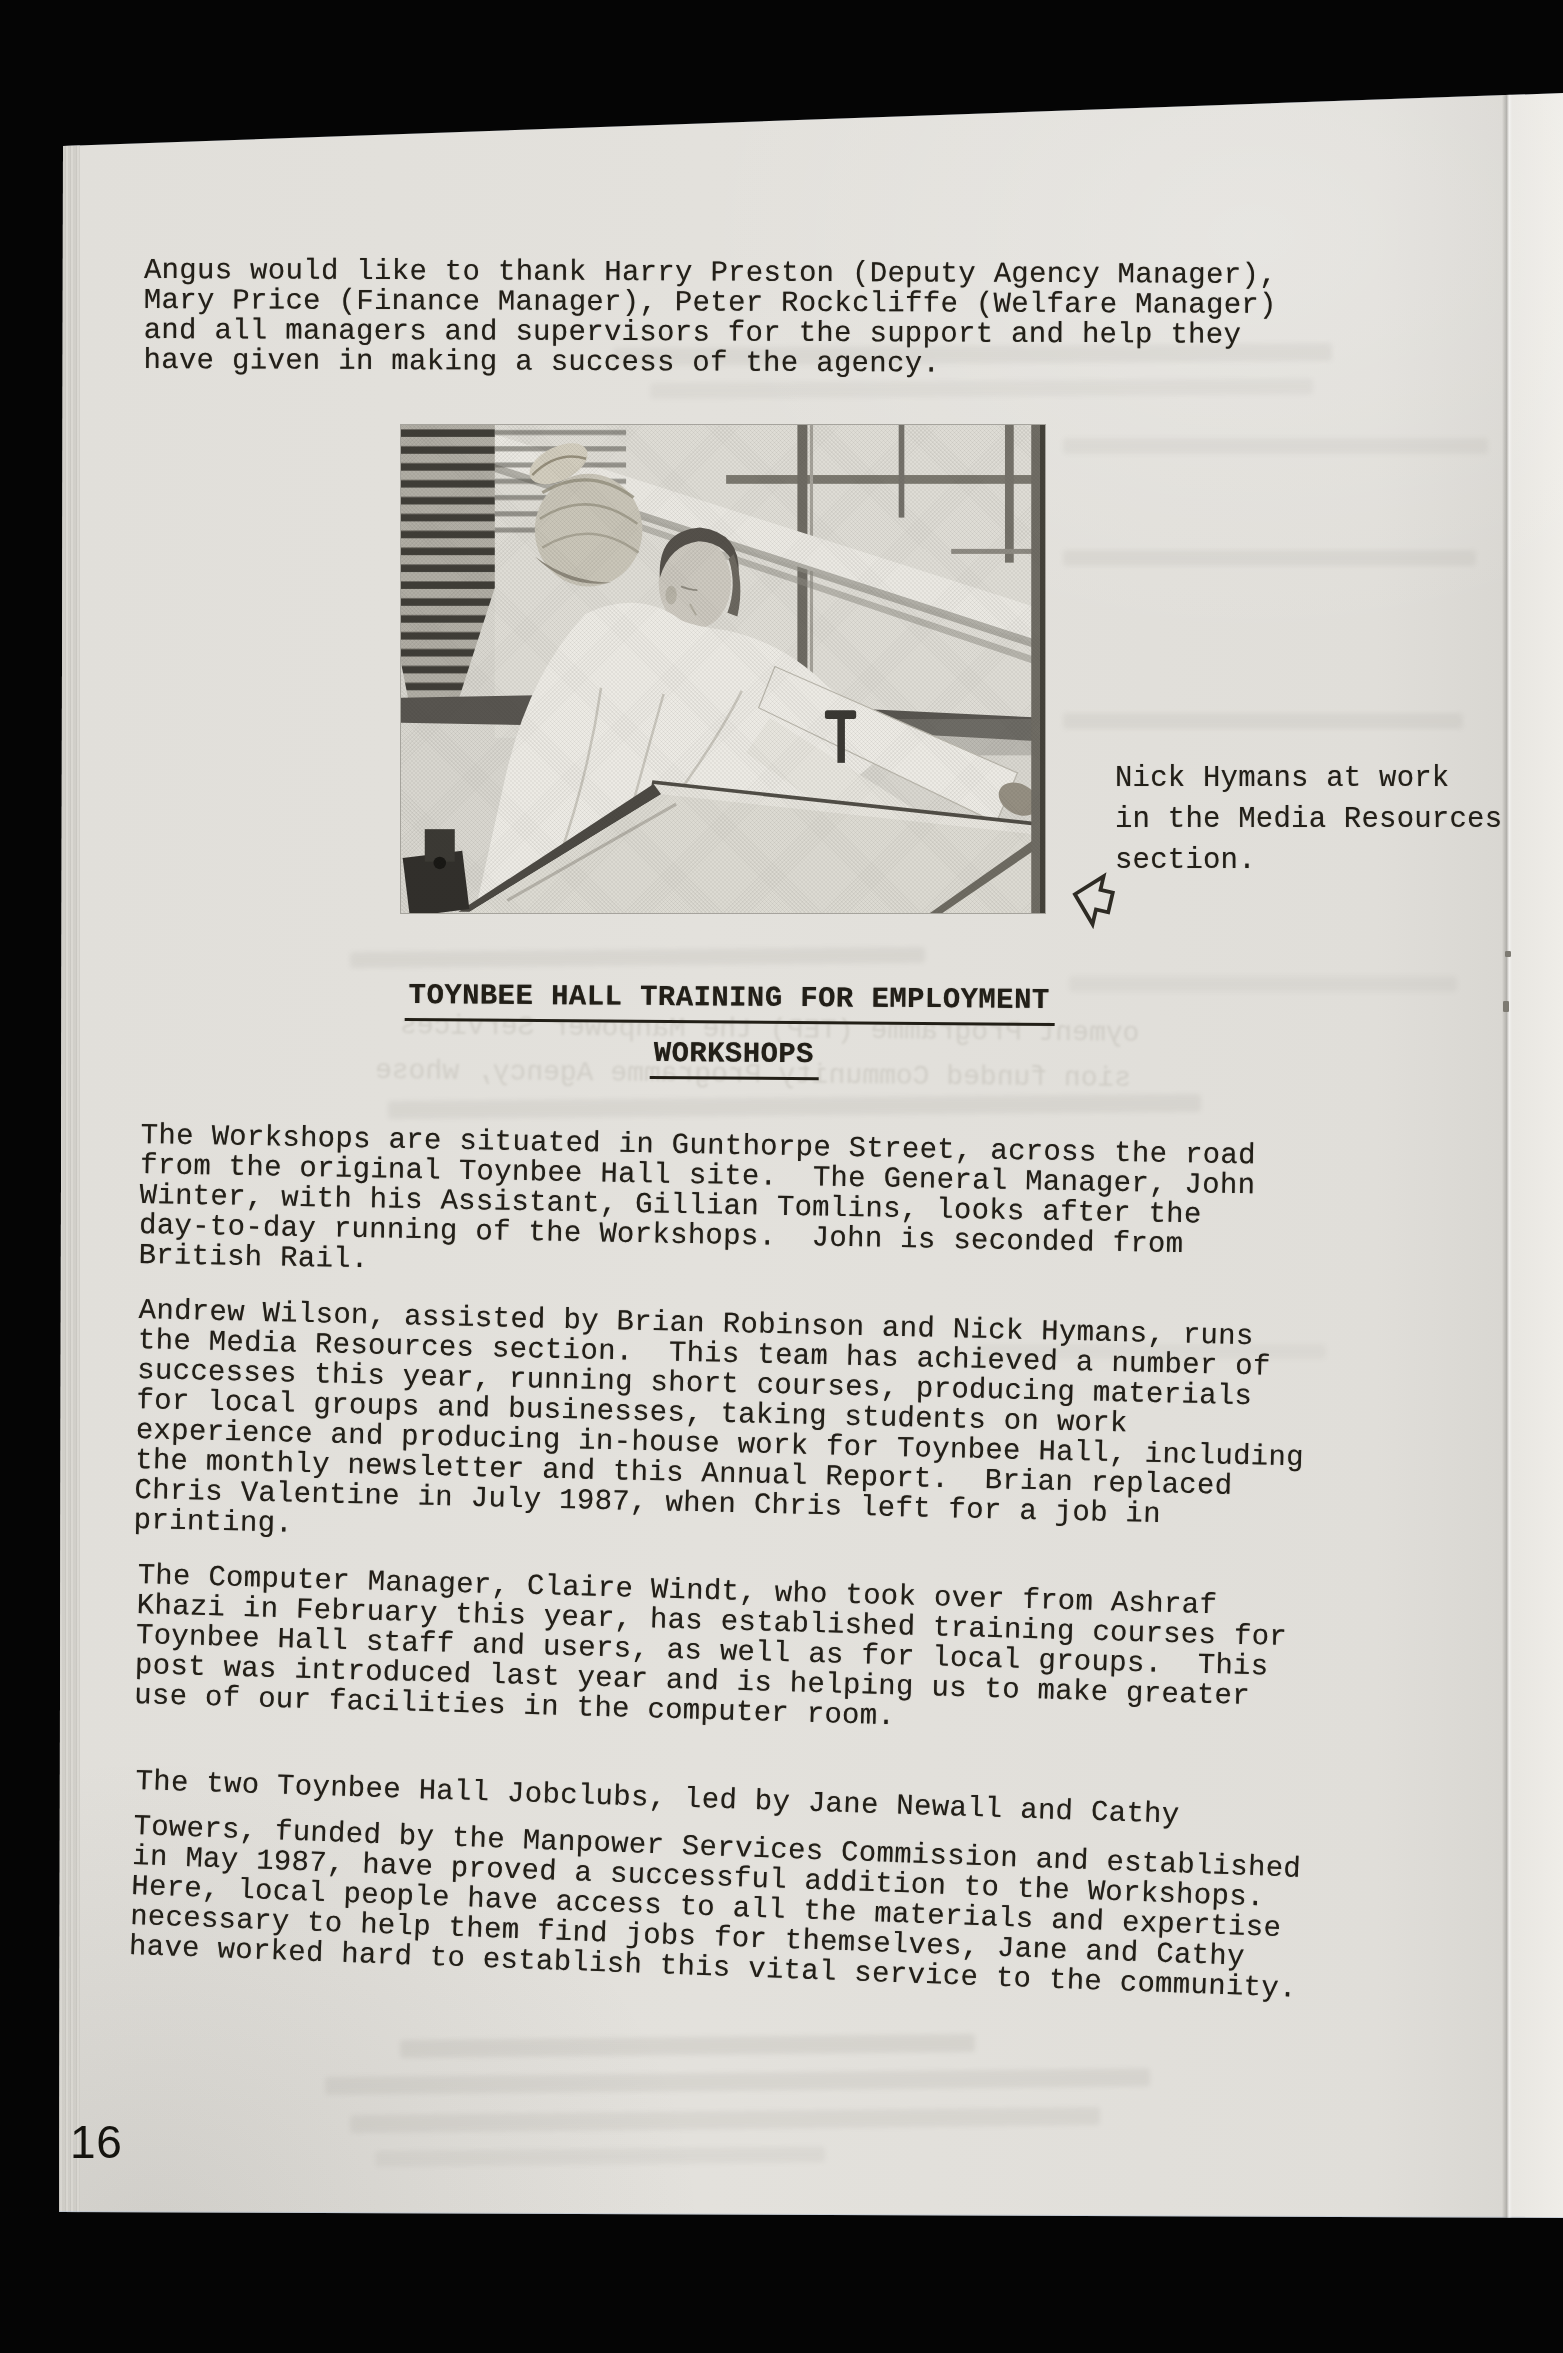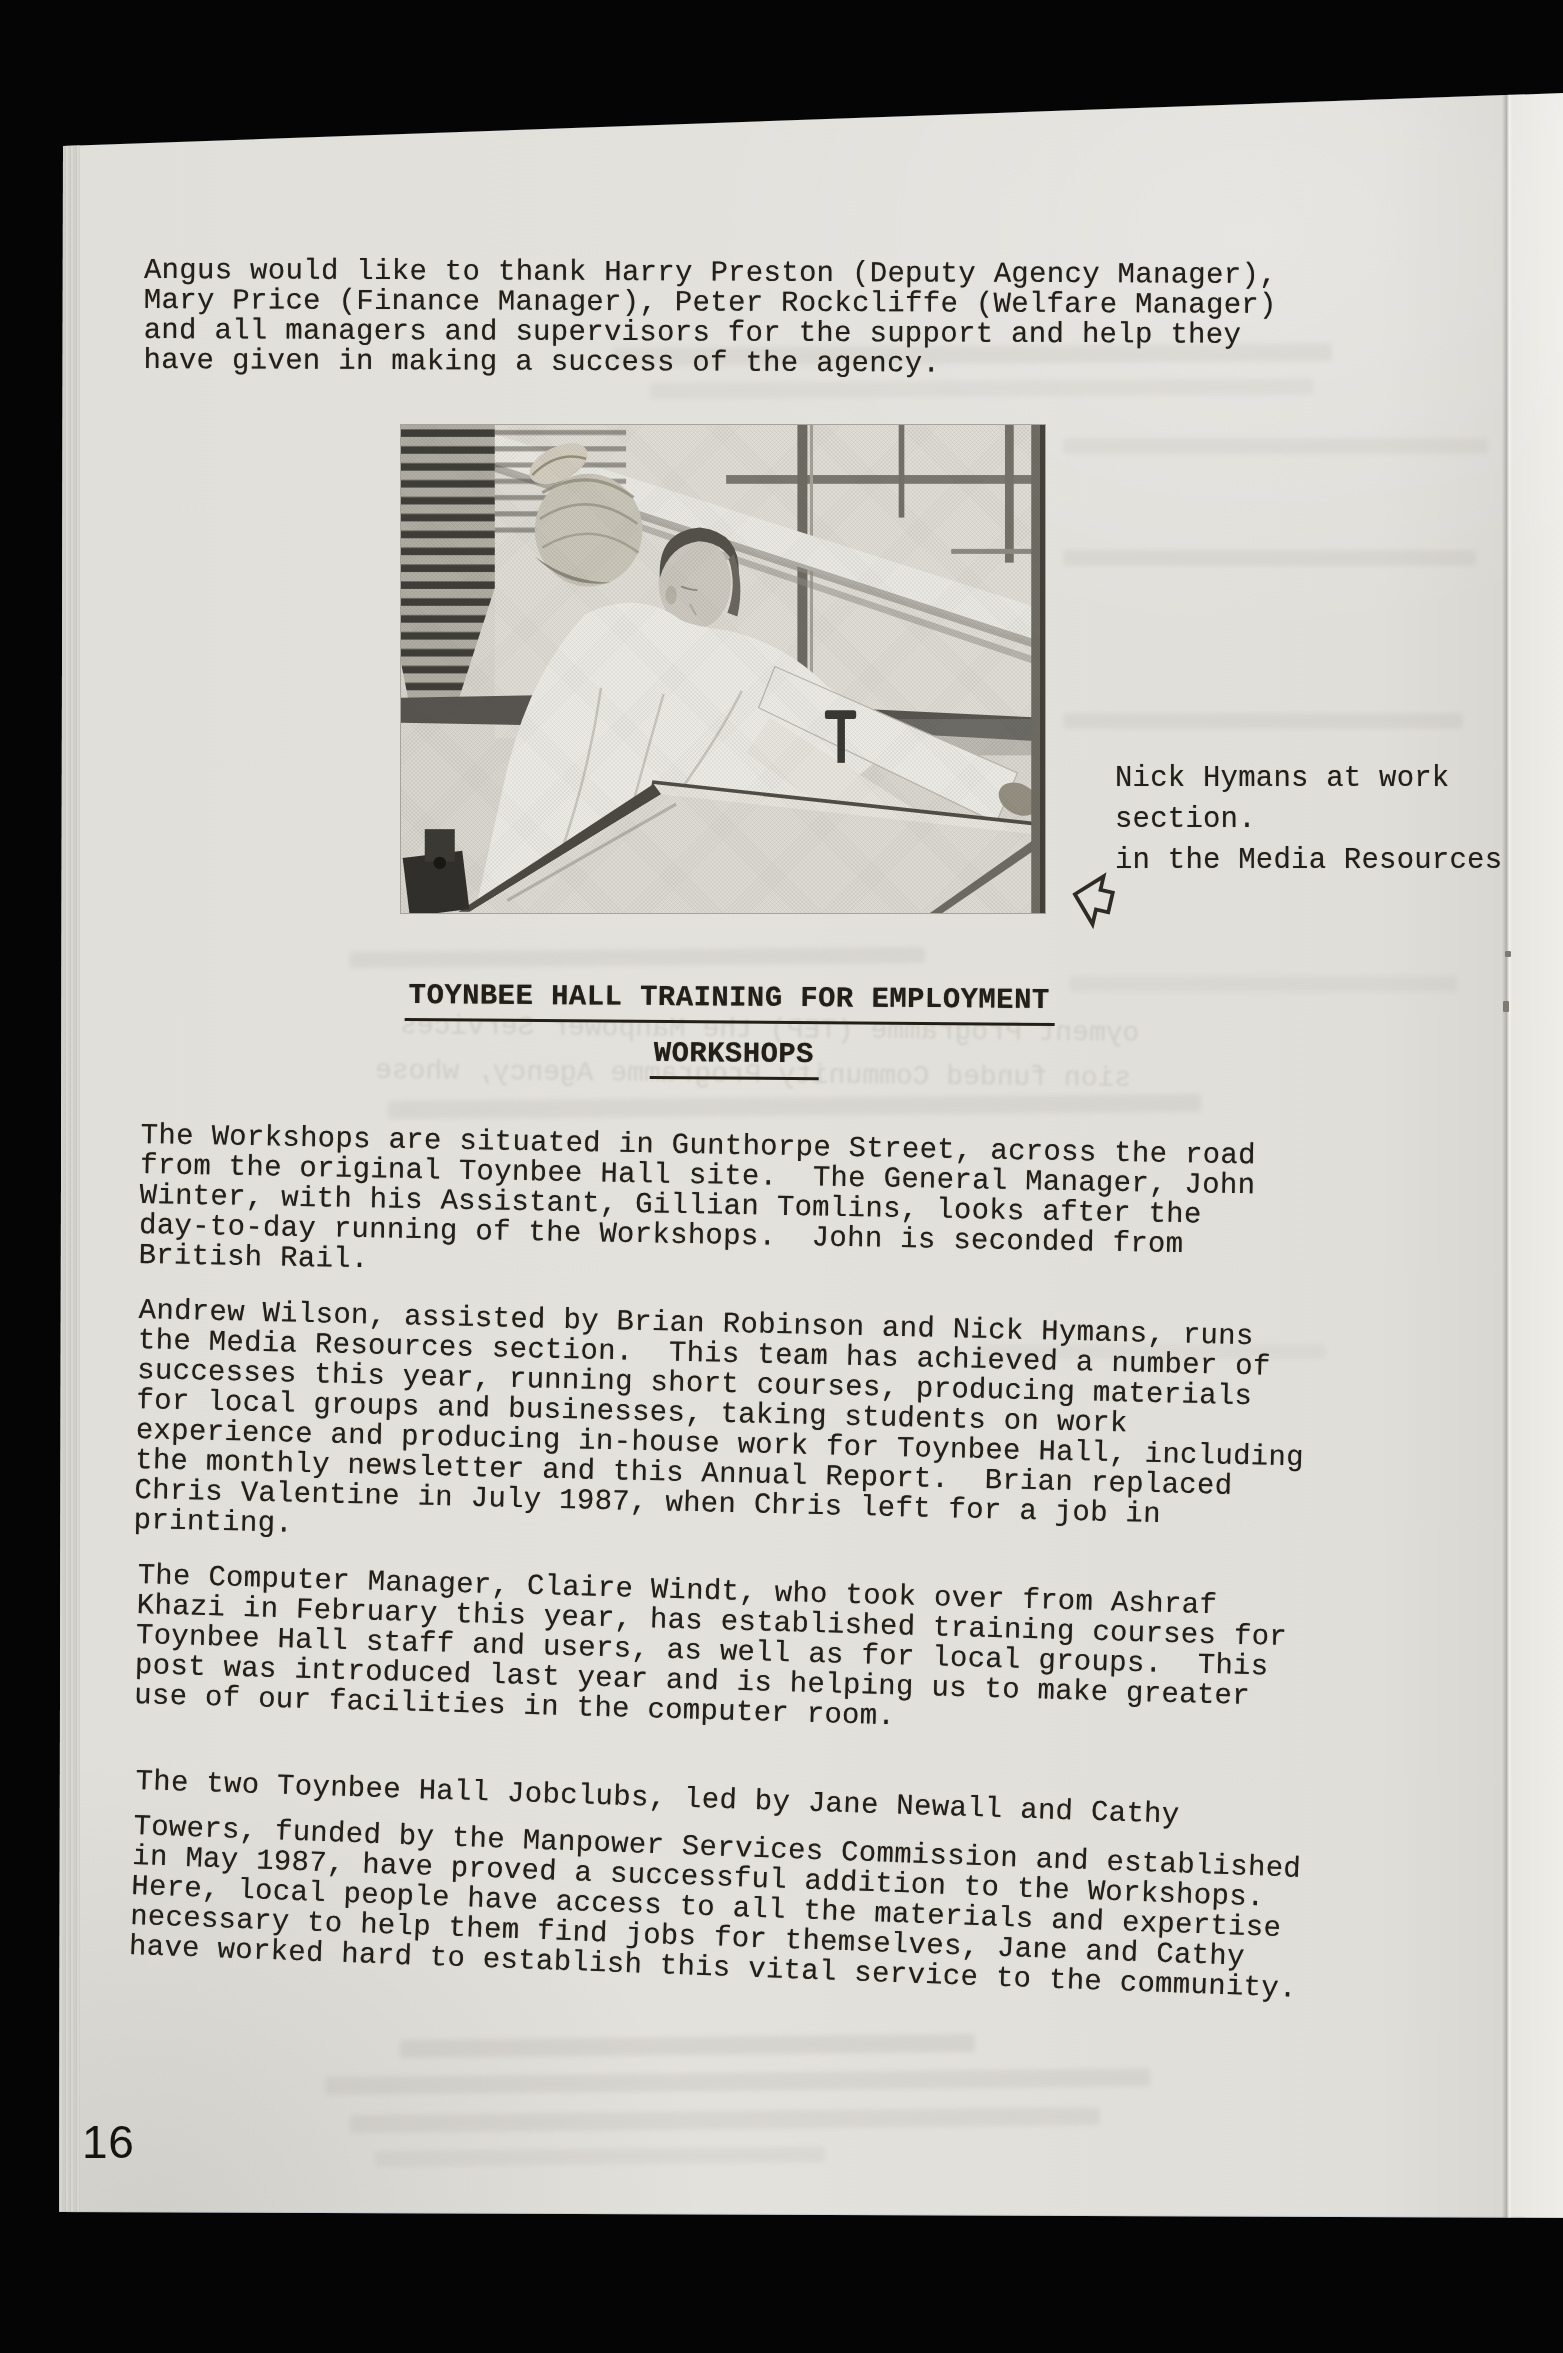--- a/index.html
+++ b/index.html
@@ -24,21 +24,21 @@
   .staple.s1{left:1505px;top:951px;width:5.6px;height:6.3px;}
   .staple.s2{left:1503px;top:1001px;width:6.3px;height:11.3px;}
   
   .block{position:absolute;transform-origin:0 0;color:#221f18;}
   .line{white-space:pre;font-size:29px;line-height:30px;height:30px;letter-spacing:0.3px;
         text-shadow:0 0 0.8px rgba(34,30,22,.55);}
   .cap-line{white-space:pre;font-size:29px;line-height:41px;height:41px;letter-spacing:0.2px;
         text-shadow:0 0 0.8px rgba(34,30,22,.5);}
   .heading{font-size:29px;font-weight:bold;letter-spacing:0.4px;white-space:pre;
         padding:0 5px 6.3px 3.8px;border-bottom:3.1px solid #221f17;text-shadow:0 0 0.9px rgba(30,26,18,.6);}
-  .pagenum{position:absolute;left:82px;top:2115px;font-family:"Liberation Sans","DejaVu Sans",sans-serif;
+  .pagenum{position:absolute;left:70px;top:2115px;font-family:"Liberation Sans","DejaVu Sans",sans-serif;
         font-size:46px;color:#15140f;letter-spacing:0.6px;}
   
   .bleed{position:absolute;background:#7d7a72;filter:blur(2.5px);border-radius:3.8px;transform-origin:0 0;}
   .bleed-text{position:absolute;color:#8a8578;opacity:.20;filter:blur(0.8px);font-size:28px;white-space:pre;
         transform:scaleX(-1) rotate(-0.6deg);transform-origin:center;}
   
   .photo{position:absolute;left:401px;top:425px;width:644px;height:488px;outline:0.6px solid rgba(90,88,80,.45);}
   .photo svg{display:block;width:100%;height:100%;}
   .photo::after{content:"";position:absolute;inset:0;pointer-events:none;
     background:
@@ -155,22 +155,22 @@
         <rect x="38" y="646" width="48" height="52" fill="#3b3934"></rect>
         <circle cx="62" cy="700" r="10" fill="#181714"></circle>
 
         <rect x="1008" y="0" width="22" height="780" fill="#6f6c64"></rect>
         <rect x="1022" y="0" width="8" height="780" fill="#434139"></rect>
       </svg>
     </figure>
 
     <div class="block" style="left:1115px;top:758px;">
       <div class="cap-line">Nick Hymans at work</div>
+      <div class="cap-line">in the Media Resources</div>
       <div class="cap-line">section.</div>
-      <div class="cap-line">in the Media Resources</div>
     </div>
 
     <svg class="arrow-icon" viewBox="0 0 70 100">
       <path d="M4,47 L42,9 L42,31 L62,31 L62,63 L42,63 L42,87 Z" fill="none" stroke="#2e2b24" stroke-width="6" stroke-linejoin="miter"></path>
     </svg>
 
     <div class="block" style="left:405px;top:979px;transform:rotate(.45deg)">
       <span class="heading">TOYNBEE HALL TRAINING FOR EMPLOYMENT</span>
     </div>
     <div class="block" style="left:650px;top:1037px;transform:rotate(.4deg)">

